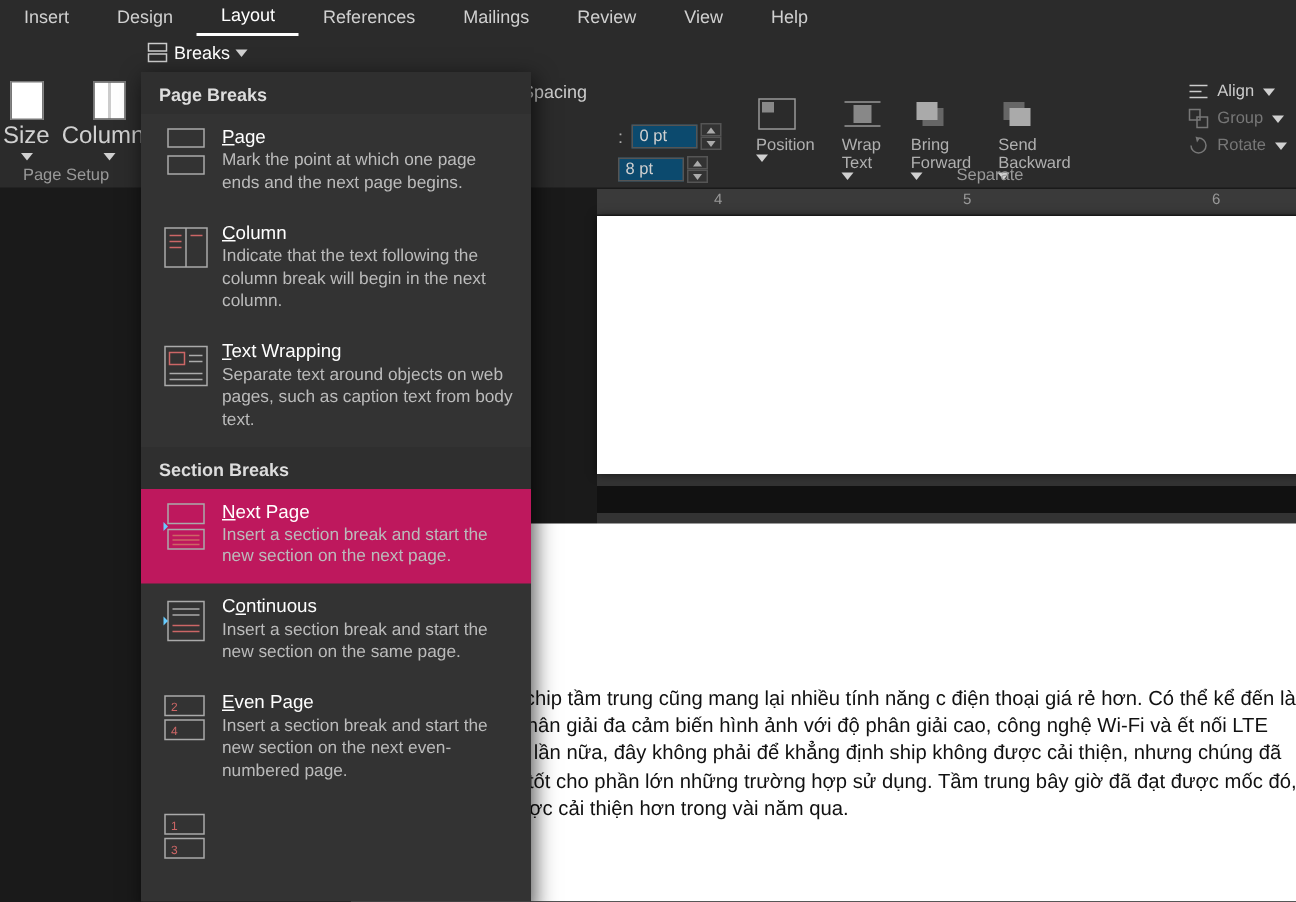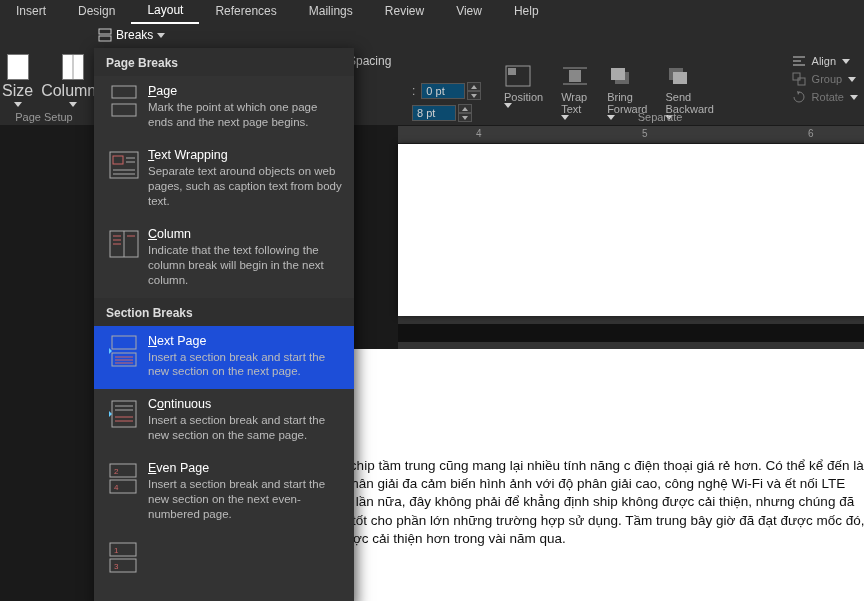--- a/index.html
+++ b/index.html
@@ -167,21 +167,21 @@
   color: #ddd;
   font-size: 12px;
   background:#2f2f2f;
 }
 .dd-item {
   display: flex;
   gap: 6px;
   padding: 8px 12px 10px;
   cursor: pointer;
 }
-.dd-item.hover { background:#1d4ed8; }
+.dd-item.hover { background:#be185d; }
 .dd-icon {
   width: 36px; height: 34px;
   flex-shrink: 0;
   display:flex;align-items:center;justify-content:center;
 }
 .dd-text { flex:1; }
 .dd-title { color:#fff; font-size:12.5px; margin-bottom:2px;}
 .dd-title u { text-decoration: underline; }
 .dd-desc { color:#bbb; font-size:11.5px; line-height:1.3;}
 
@@ -367,47 +367,47 @@
     <div class="dd-text">
       <div class="dd-title"><u>P</u><span>age</span></div>
       <div class="dd-desc">Mark the point at which one page ends and the next page begins.</div>
     </div>
   </div>
 
   <div class="dd-item">
     <div class="dd-icon">
         <svg width="36" height="34">
           <rect x="4" y="4" width="28" height="26" fill="none" stroke="#aaa"></rect>
+          <line x1="18" y1="4" x2="18" y2="30" stroke="#aaa"></line>
+          <line x1="7" y1="9" x2="15" y2="9" stroke="#c66"></line>
+          <line x1="7" y1="13" x2="15" y2="13" stroke="#c66"></line>
+          <line x1="7" y1="17" x2="15" y2="17" stroke="#c66"></line>
+          <line x1="21" y1="9" x2="29" y2="9" stroke="#c66"></line>
+        </svg>
+      </div>
+    <div class="dd-text">
+      <div class="dd-title"><u>C</u><span>olumn</span></div>
+      <div class="dd-desc">Indicate that the text following the column break will begin in the next column.</div>
+    </div>
+  </div>
+
+  <div class="dd-item">
+    <div class="dd-icon">
+        <svg width="36" height="34">
+          <rect x="4" y="4" width="28" height="26" fill="none" stroke="#aaa"></rect>
           <rect x="7" y="8" width="10" height="8" fill="none" stroke="#c66"></rect>
           <line x1="20" y1="10" x2="29" y2="10" stroke="#aaa"></line>
           <line x1="20" y1="14" x2="29" y2="14" stroke="#aaa"></line>
           <line x1="7" y1="22" x2="29" y2="22" stroke="#aaa"></line>
           <line x1="7" y1="26" x2="29" y2="26" stroke="#aaa"></line>
         </svg>
       </div>
     <div class="dd-text">
       <div class="dd-title"><u>T</u><span>ext Wrapping</span></div>
       <div class="dd-desc">Separate text around objects on web pages, such as caption text from body text.</div>
-    </div>
-  </div>
-
-  <div class="dd-item">
-    <div class="dd-icon">
-        <svg width="36" height="34">
-          <rect x="4" y="4" width="28" height="26" fill="none" stroke="#aaa"></rect>
-          <line x1="18" y1="4" x2="18" y2="30" stroke="#aaa"></line>
-          <line x1="7" y1="9" x2="15" y2="9" stroke="#c66"></line>
-          <line x1="7" y1="13" x2="15" y2="13" stroke="#c66"></line>
-          <line x1="7" y1="17" x2="15" y2="17" stroke="#c66"></line>
-          <line x1="21" y1="9" x2="29" y2="9" stroke="#c66"></line>
-        </svg>
-      </div>
-    <div class="dd-text">
-      <div class="dd-title"><u>C</u><span>olumn</span></div>
-      <div class="dd-desc">Indicate that the text following the column break will begin in the next column.</div>
     </div>
   </div>
 
   <div class="dd-header">Section Breaks</div>
 
   <div class="dd-item hover">
     <div class="dd-icon">
         <svg width="36" height="34">
           <rect x="6" y="2" width="24" height="13" fill="none" stroke="#aaa"></rect>
           <rect x="6" y="19" width="24" height="13" fill="none" stroke="#aaa"></rect>

